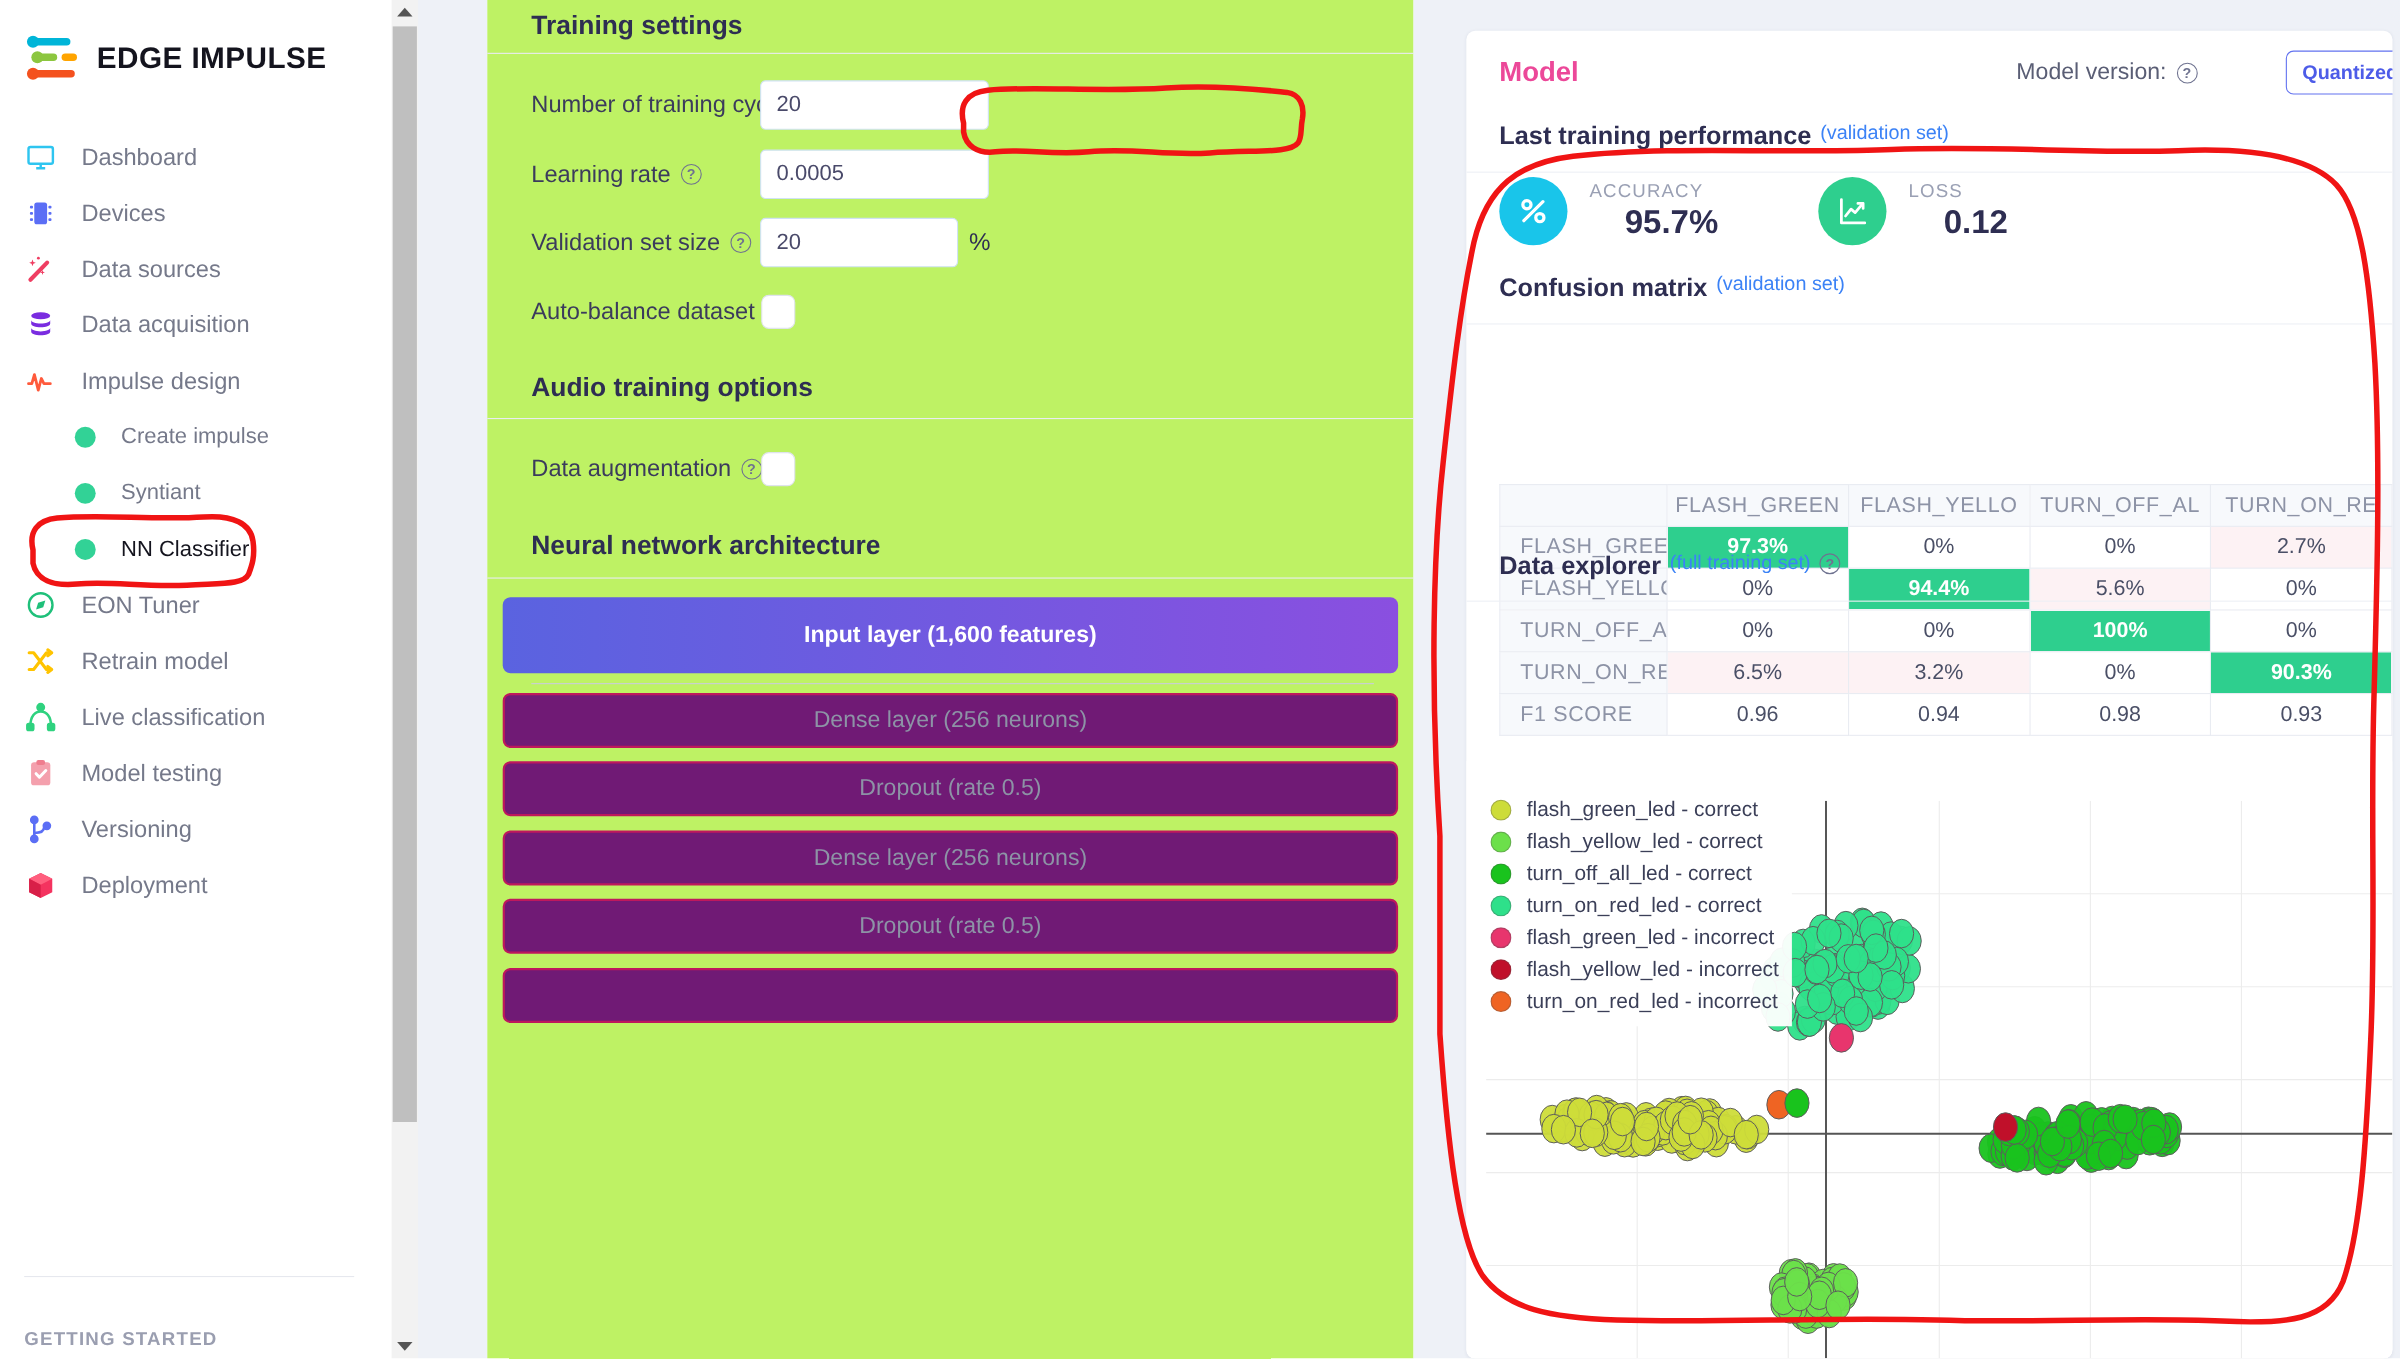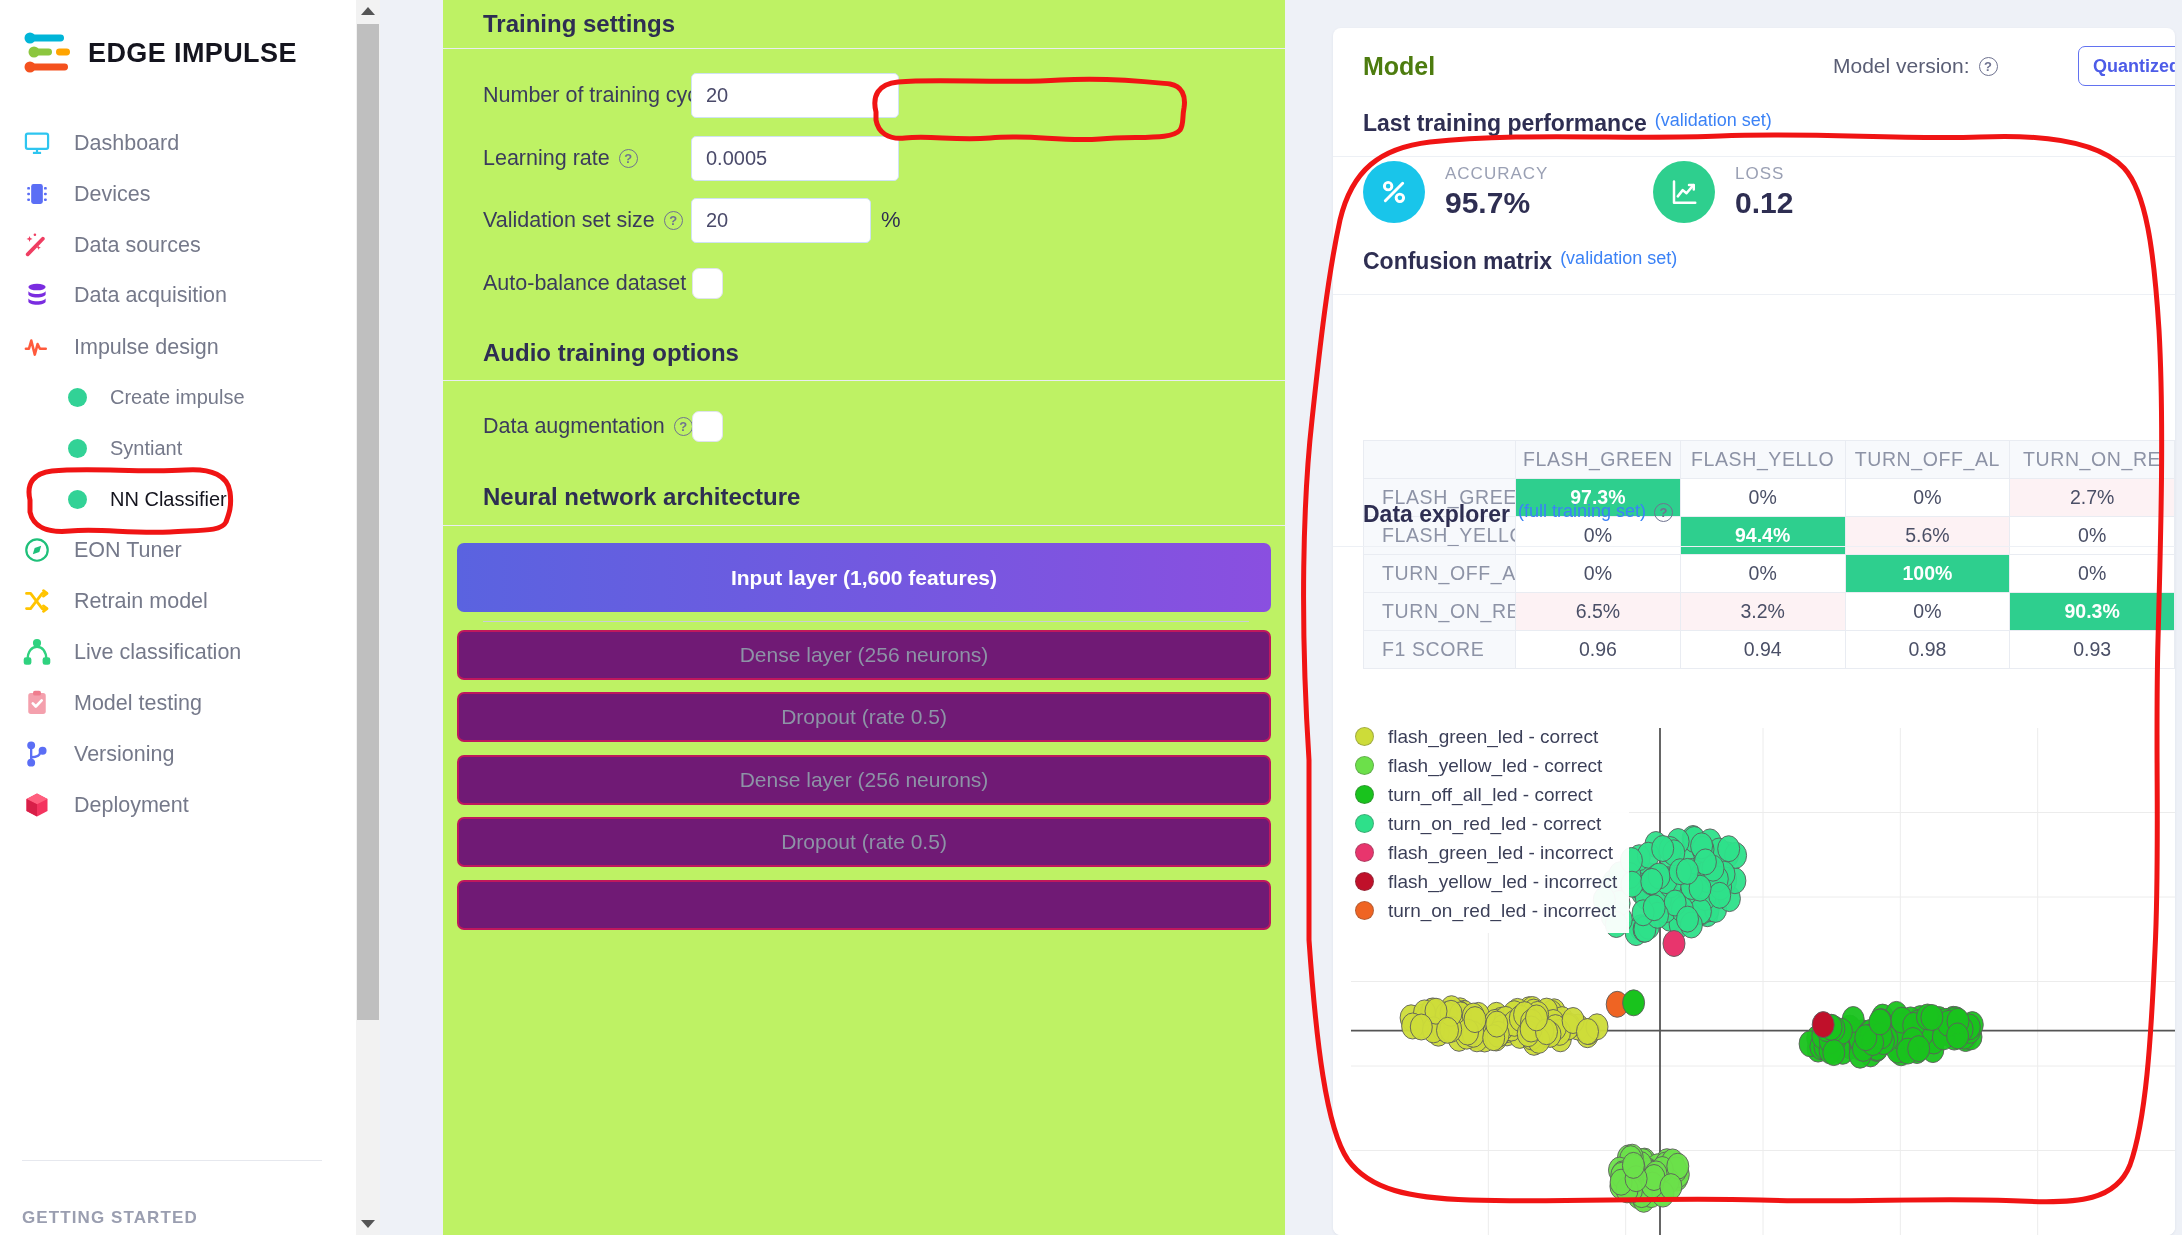--- a/index.html
+++ b/index.html
@@ -146,21 +146,21 @@
   #model-card {
     position: absolute; left: 1333px; top: 28px; width: 842px; height: 1207px;
     background: #ffffff; border-radius: 8px; overflow: hidden;
     box-shadow: 0 1px 3px rgba(30,40,80,0.07);
   }
   #model-head {
     position: absolute; left: 0; top: 0; width: 842px; height: 76px;
     display: flex; align-items: center;
   }
   #model-title {
-    position: absolute; left: 30px; font-size: 25px; font-weight: bold; color: #4d7c0f;
+    position: absolute; left: 30px; font-size: 25px; font-weight: bold; color: #ec4899;
   }
   #model-version-label {
     position: absolute; left: 500px; font-size: 21px; color: #5a5e75;
     display: flex; align-items: center; gap: 9px; white-space: nowrap;
   }
   #quantize-select {
     position: absolute; left: 745px; top: 18px;
     height: 40px; padding: 0 14px;
     border: 1.6px solid #6272f0; border-radius: 7px; background: #ffffff;
     display: flex; align-items: center; gap: 12px;
@@ -179,21 +179,21 @@
     position: absolute; left: 0; width: 842px; height: 1px; background: #edf0f5;
   }
 
   .metric { position: absolute; display: flex; align-items: center; gap: 20px; }
   .metric-ico {
     width: 62px; height: 62px; border-radius: 50%; flex: none;
     display: flex; align-items: center; justify-content: center;
     color: #ffffff;
   }
   .metric-cap { font-size: 17px; letter-spacing: 1px; color: #9aa0b4; font-weight: 500; }
-  .metric-val { font-size: 30px; font-weight: bold; color: #2e2e52; margin-top: 2px; }
+  .metric-val { font-size: 30px; font-weight: bold; color: #2e2e52; margin-top: 2px; margin-left: 32px; }
 
   
   #cm {
     position: absolute; left: 30px; top: 412px;
     width: 812px; border-collapse: collapse;
     table-layout: fixed;
   }
   #cm th, #cm td {
     border: 1px solid #e9ecf2; height: 38px;
     font-size: 19.5px; text-align: center; overflow: hidden;

